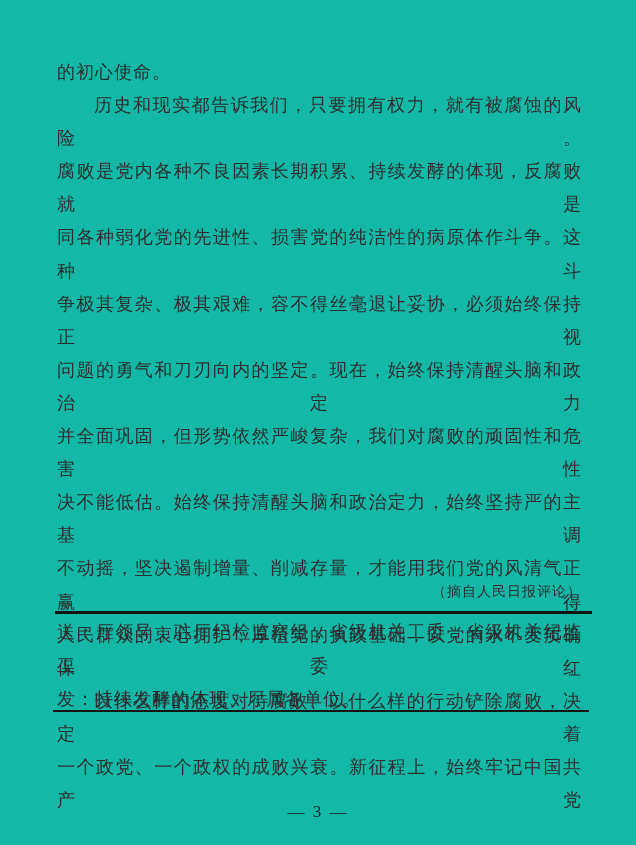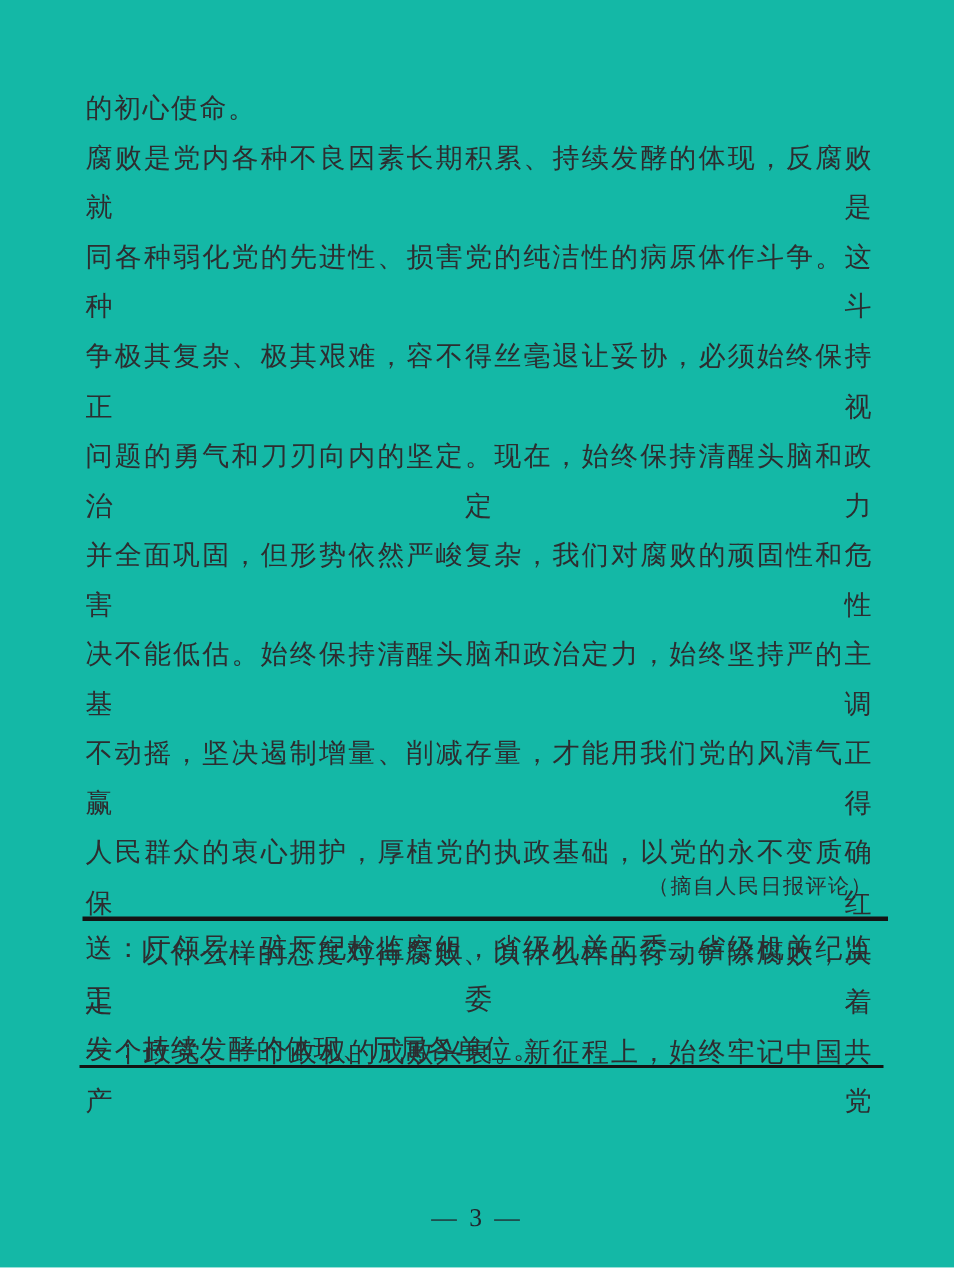--- a/index.html
+++ b/index.html
@@ -88,20 +88,21 @@
     color: #22242c;
   }
 </style>
 </head>
 <body>
 
 <div class="page">
 
   <div class="body-block">
     <p class="ln">的初心使命。</p>
+    <p class="ln ind j">历史和现实都告诉我们，只要拥有权力，就有被腐蚀的风险。</p>
     <p class="ln j">腐败是党内各种不良因素长期积累、持续发酵的体现，反腐败就是</p>
     <p class="ln j">同各种弱化党的先进性、损害党的纯洁性的病原体作斗争。这种斗</p>
     <p class="ln j">争极其复杂、极其艰难，容不得丝毫退让妥协，必须始终保持正视</p>
     <p class="ln j">问题的勇气和刀刃向内的坚定。现在，始终保持清醒头脑和政治定力</p>
     <p class="ln j">并全面巩固，但形势依然严峻复杂，我们对腐败的顽固性和危害性</p>
     <p class="ln j">决不能低估。始终保持清醒头脑和政治定力，始终坚持严的主基调</p>
     <p class="ln j">不动摇，坚决遏制增量、削减存量，才能用我们党的风清气正赢得</p>
     <p class="ln j">人民群众的衷心拥护，厚植党的执政基础，以党的永不变质确保红</p>
     <p class="ln ind j">以什么样的态度对待腐败、以什么样的行动铲除腐败，决定着</p>
     <p class="ln j">一个政党、一个政权的成败兴衰。新征程上，始终牢记中国共产党</p>

